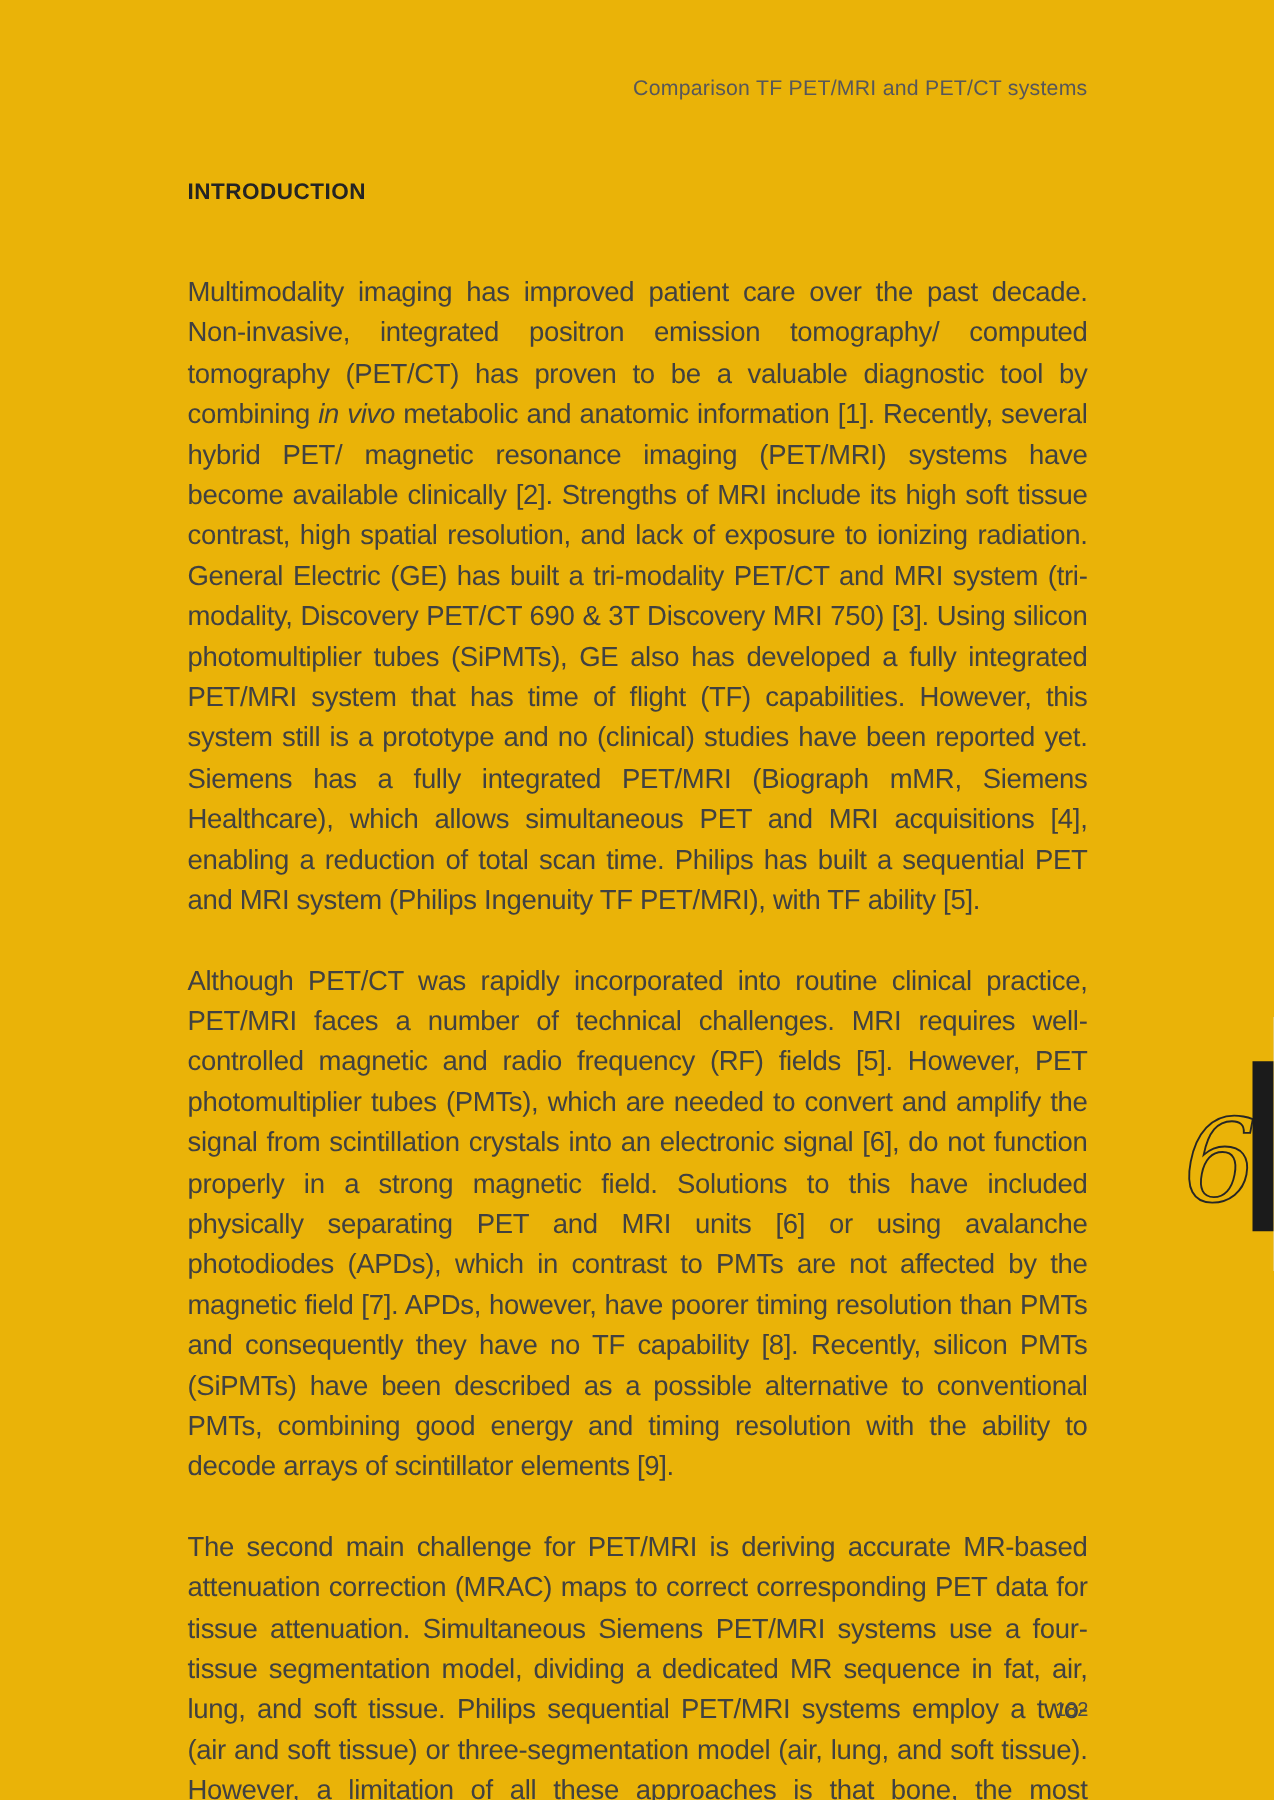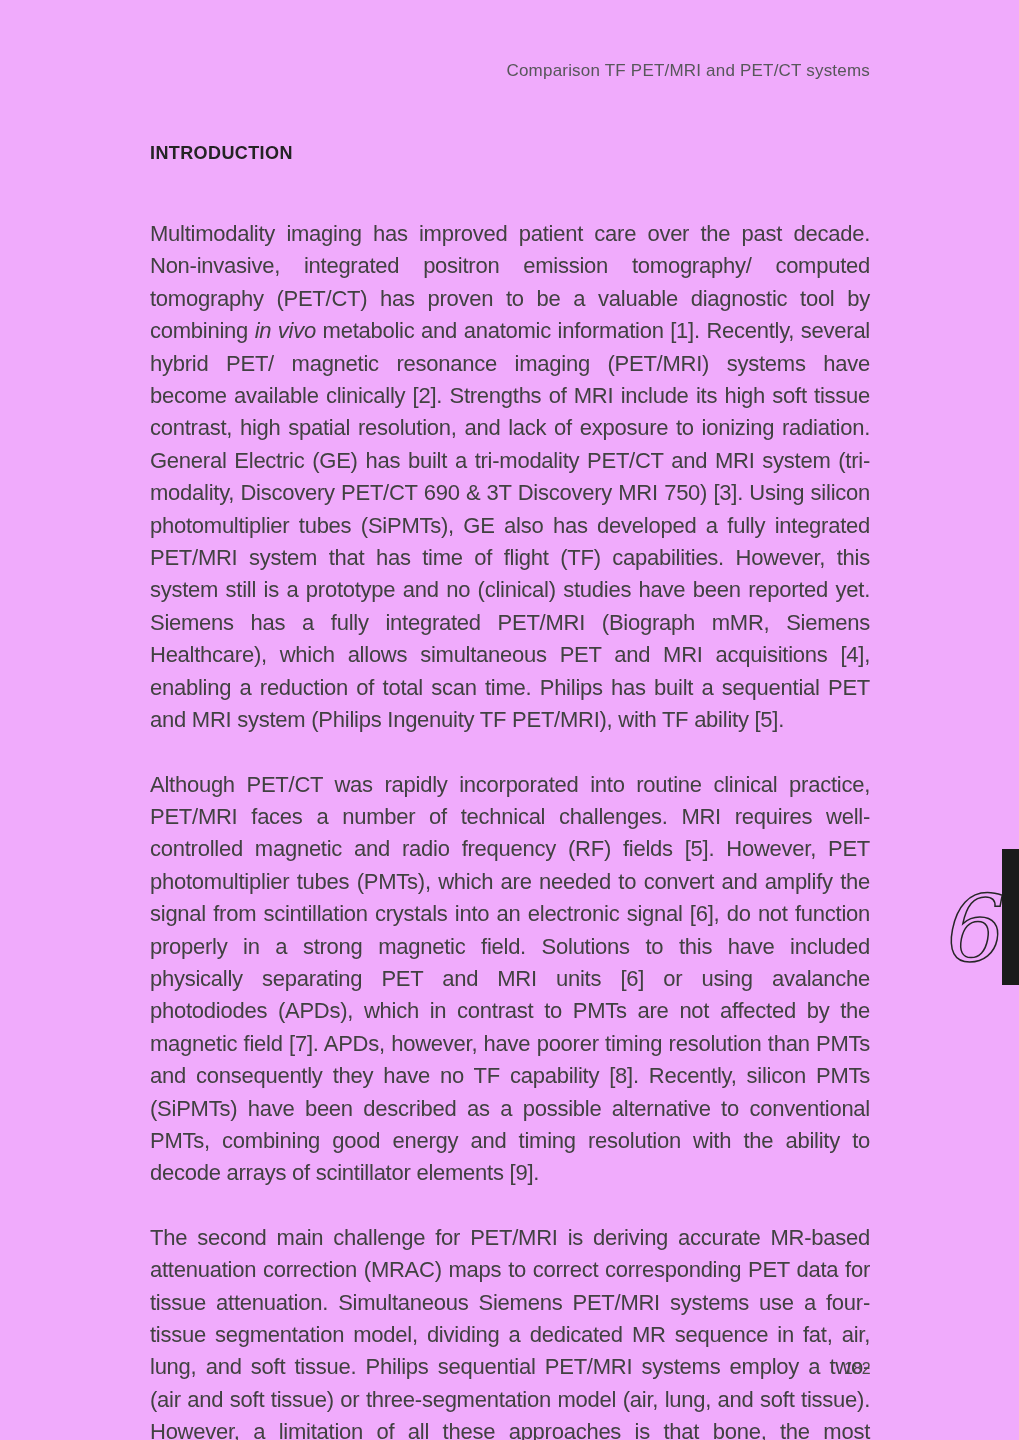--- a/index.html
+++ b/index.html
@@ -1,20 +1,20 @@
 <!DOCTYPE html>
 <html><head>
 <meta charset="utf-8">
 <style>
   html, body { margin: 0; padding: 0; background: #e9e9e9; }
   .page {
     position: relative;
     width: 1019px;
     height: 1440px;
-    background: #f0abfc;
+    background: #eab308;
     overflow: hidden;
     font-family: "Liberation Sans", sans-serif;
   }
   .running-header {
     position: absolute;
     top: 61px;
     right: 149px;
     font-size: 17px;
     color: #57575a;
     letter-spacing: 0.2px;

